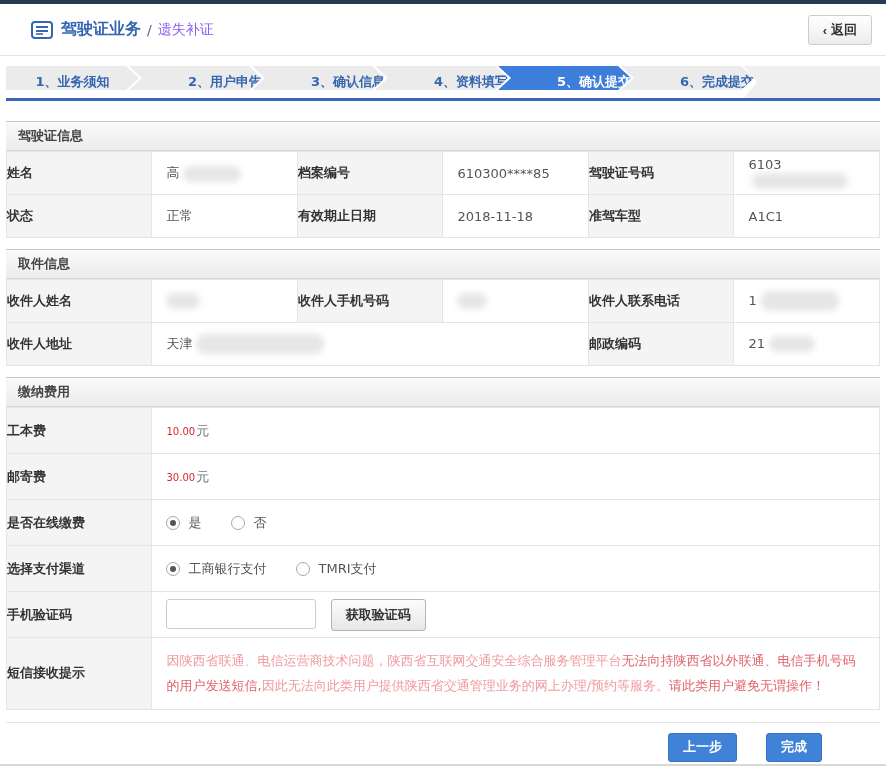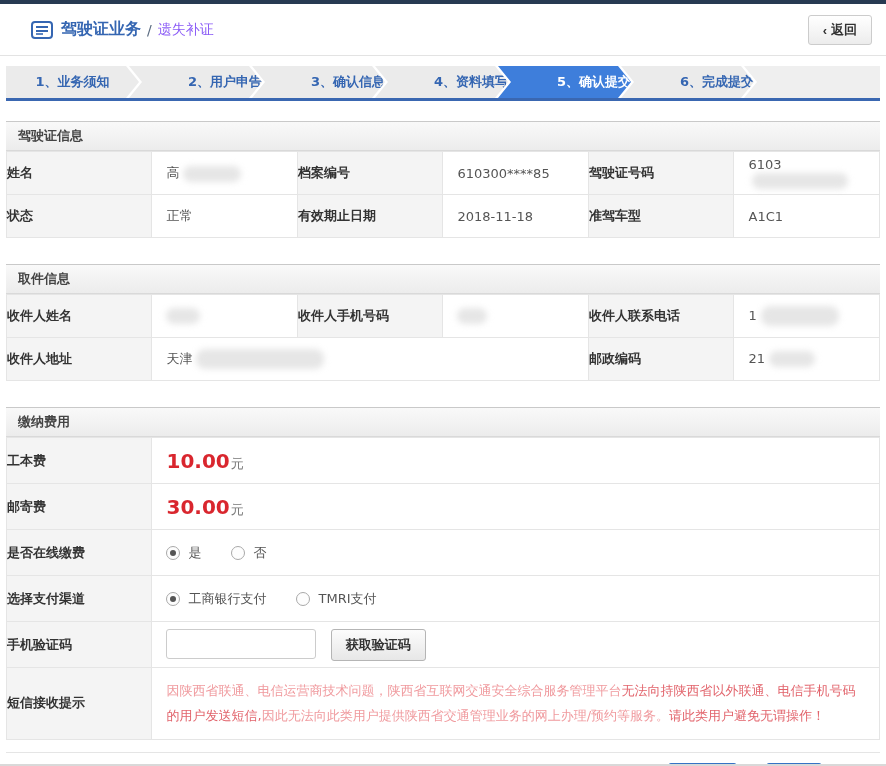--- a/index.html
+++ b/index.html
@@ -20,47 +20,47 @@
   .hsub { color:#8b5cf6; font-size:14px; }
   .back-btn { position:absolute; right:14px; top:11px; height:30px; padding:0 14px;
     border:1px solid #ccc; border-radius:3px; background:linear-gradient(#ffffff,#ececec);
     color:#333; font-size:13px; font-weight:bold; display:flex; align-items:center; cursor:pointer; }
   .back-btn .chev { margin-right:4px; font-weight:bold; }
 
   
   .main { padding:0 6px; }
   .steps-wrap { margin-top:10px; border-bottom:3px solid #3a67b1; }
   .steps { display:flex; height:32px; background:#fff; }
-  .step { flex:0 0 133px; height:32px; line-height:32px; text-align:center;
+  .step { flex:0 0 133px; height:24px; line-height:32px; text-align:center;
     background:#ebebeb; color:var(--accent,#3566b2); font-weight:bold; font-size:13px;
     clip-path:polygon(0 0, calc(100% - 13px) 0, 100% 50%, calc(100% - 13px) 100%, 0 100%, 13px 50%);
     cursor:pointer; }
   .step.first { clip-path:polygon(0 0, calc(100% - 13px) 0, 100% 50%, calc(100% - 13px) 100%, 0 100%); }
   .step + .step, .step-filler { margin-left:-10px;text-align:right; }
   .step.active { background:var(--step-active,#3e7edb); color:#fff; }
   .step-filler { flex:1; background:#efefef;
     clip-path:polygon(13px 50%, 0 0, 100% 0, 100% 100%, 0 100%); }
 
   
   .section { margin-top:20px; }
-  .section + .section { margin-top:26px;border-radius:13px; }
+  .section + .section { margin-top:11px;border-radius:13px; }
   .sec-head { height:30px; line-height:28px; padding:0 12px; font-weight:bold; color:#444;
     background:linear-gradient(#f9f9f9,#ececec);
     border-top:1px solid #c9c9c9; border-bottom:1px solid #d9d9d9; }
   table { width:100%; border-collapse:collapse; table-layout:fixed; }
   td { border:1px solid #e5e5e5; height:43px; font-size:13px; }
   td.lbl { width:16.666%; background:#f4f4f4; text-align:left; padding-right:28px;
     font-weight:bold; color:#333; }
   td.val { padding-left:14px; color:#555; background:#fff; }
   .fees td { height:46px; }
 
   .redact { display:inline-block; vertical-align:middle; background:#e6e6e6;
     border-radius:9px; height:16px; filter:blur(3px); margin-left:4px; }
 
-  .fee-num { color:var(--fee-red,#d9262e); font-weight:bold; font-size:20px; }
+  .fee-num { color:var(--fee-red,#d9262e); font-weight:normal; font-size:10px; }
   .fee-cur { color:#777; font-size:13px; margin-left:1px; }
 
   
   .radio-row { display:flex; align-items:center; gap:8px; }
   .radio { width:14px; height:14px; border:1px solid #a9a9a9; border-radius:50%;
     background:#fdfdfd; position:relative; display:inline-block; cursor:pointer; flex:none; }
   .radio.checked::after { content:""; position:absolute; left:3px; top:3px; width:6px; height:6px;
     border-radius:50%; background:#555; }
   .radio-label { color:#555; margin-right:22px; cursor:pointer; }
 

